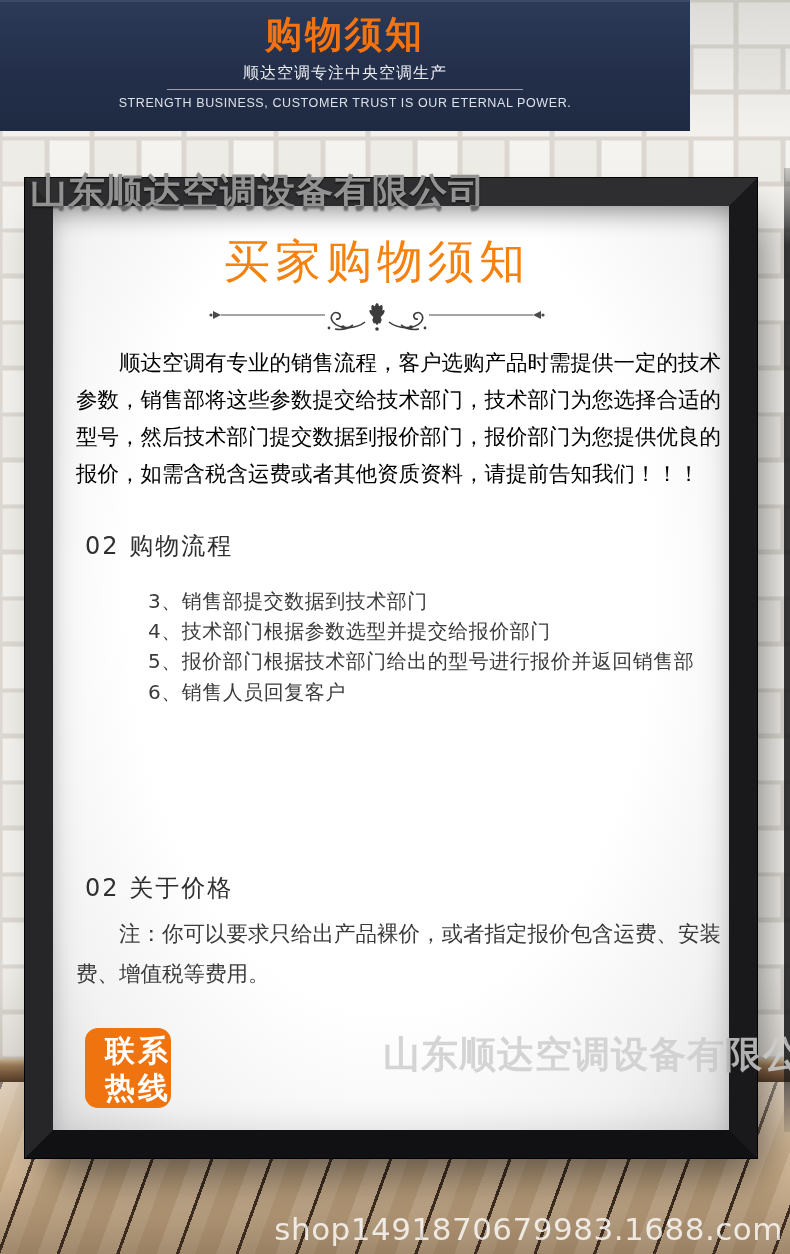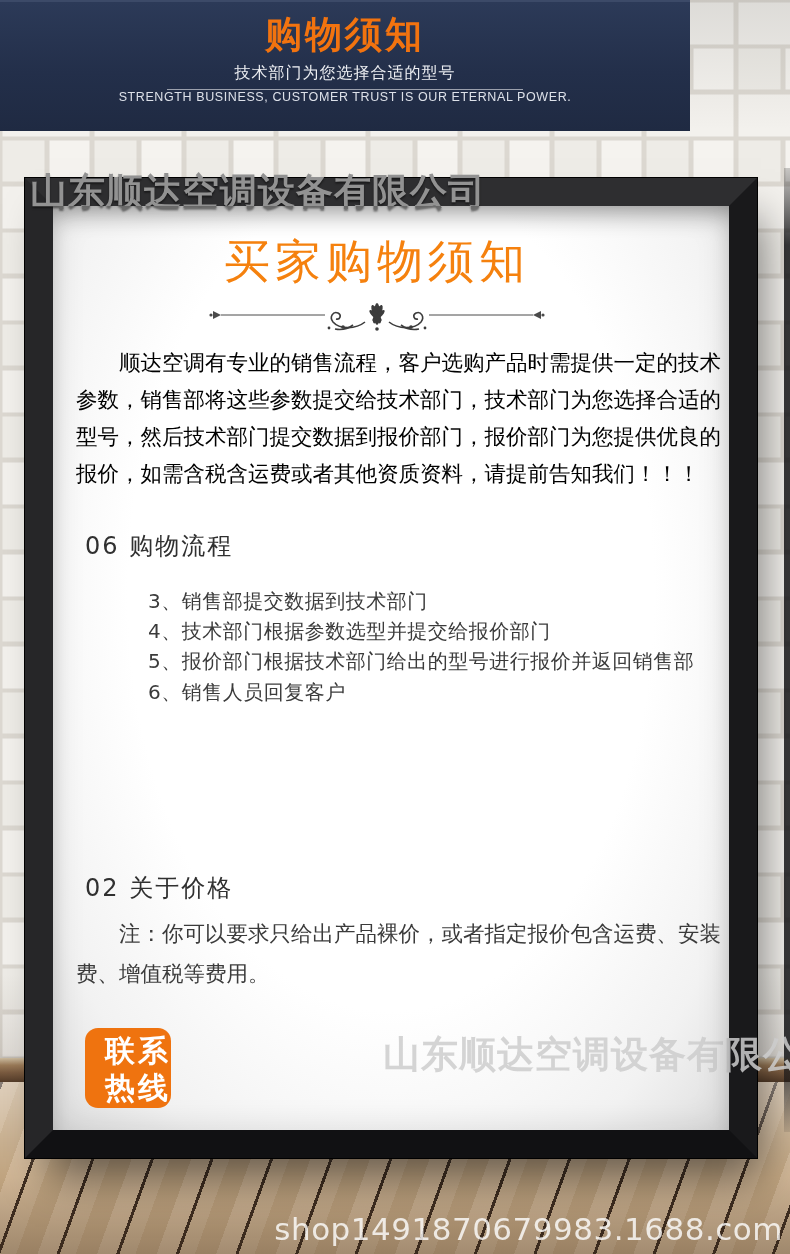--- a/index.html
+++ b/index.html
@@ -22,21 +22,21 @@
       rgba(20,20,22,.85) 92%,rgba(20,20,22,.1));}
 
   
   .banner{position:absolute;left:0;top:0;width:690px;height:129px;z-index:3;
     background:linear-gradient(to bottom,#2c3a58 0,#232f4a 55%,#1f2a42 100%);
     border-top:2px solid #3c4a68;text-align:center;color:#fff;}
   .banner-title{margin-top:12px;font-size:37px;line-height:42px;color:#f2730f;
     letter-spacing:3px;font-weight:bold;}
   .banner-sub{margin-top:7px;font-size:16px;line-height:20px;color:#eceef2;letter-spacing:1px;}
   .banner-rule{width:356px;height:1px;margin:6px auto 0;background:rgba(255,255,255,.55);}
-  .banner-tagline{font-size:12.5px;line-height:15px;color:#dde1e9;
+  .banner-tagline{margin-top:6px;font-size:12.5px;line-height:15px;color:#dde1e9;
     letter-spacing:.6px;font-family:"Liberation Sans",sans-serif;}
 
   
   .frame{position:absolute;left:25px;top:178px;width:676px;height:924px;
     border-style:solid;border-width:28px;
     border-top-color:#2e2e30;border-left-color:#262628;
     border-right-color:#19191b;border-bottom-color:#111113;
     background:radial-gradient(ellipse at 50% 42%,#ffffff 55%,#f2f2f2 82%,#dedede 100%);
     box-shadow:0 0 0 1px #000,14px 30px 40px -10px rgba(0,0,0,.5);}
   .page-content{position:absolute;left:53px;top:206px;width:648px;height:924px;z-index:10;}
@@ -103,21 +103,21 @@
       <rect width="790" height="1082" fill="url(#wallwash)"></rect>
     </svg>
   </div>
   <div class="baseboard"></div>
   <div class="floor"></div>
   <div class="floor-sheen"></div>
   <div class="right-edge-shadow"></div>
 
   <div class="banner">
     <div class="banner-title">购物须知</div>
-    <div class="banner-sub">技术部门为您选择合适的型号</div>
+    <div class="banner-sub">顺达空调专注中央空调生产</div>
     <div class="banner-rule"></div>
     <div class="banner-tagline">STRENGTH BUSINESS, CUSTOMER TRUST IS OUR ETERNAL POWER.</div>
   </div>
 
   <div class="frame"></div>
 
   <div class="wm wm-top">山东顺达空调设备有限公司</div>
   <div class="wm wm-bottom">山东顺达空调设备有限公司</div>
 
   <div class="page-inner-shadow"></div>
@@ -154,21 +154,21 @@
         <circle cx="136" cy="27" r="1.8"></circle>
           <circle cx="204" cy="27" r="1.8"></circle>
         <circle cx="170" cy="29" r="1.8"></circle>
         <circle cx="122" cy="28" r="1.4"></circle>
           <circle cx="218" cy="28" r="1.4"></circle>
       </g>
     </svg>
 
     <p class="intro">顺达空调有专业的销售流程，客户选购产品时需提供一定的技术参数，销售部将这些参数提交给技术部门，技术部门为您选择合适的型号，然后技术部门提交数据到报价部门，报价部门为您提供优良的报价，如需含税含运费或者其他资质资料，请提前告知我们！！！</p>
 
-    <div class="sec-heading h-01">06 购物流程</div>
+    <div class="sec-heading h-01">02 购物流程</div>
     <ul class="steps">
       <li>3、销售部提交数据到技术部门</li>
       <li>4、技术部门根据参数选型并提交给报价部门</li>
       <li>5、报价部门根据技术部门给出的型号进行报价并返回销售部</li>
       <li>6、销售人员回复客户</li>
     </ul>
 
     <div class="sec-heading h-02">02 关于价格</div>
     <p class="note">注：你可以要求只给出产品裸价，或者指定报价包含运费、安装费、增值税等费用。</p>
 

